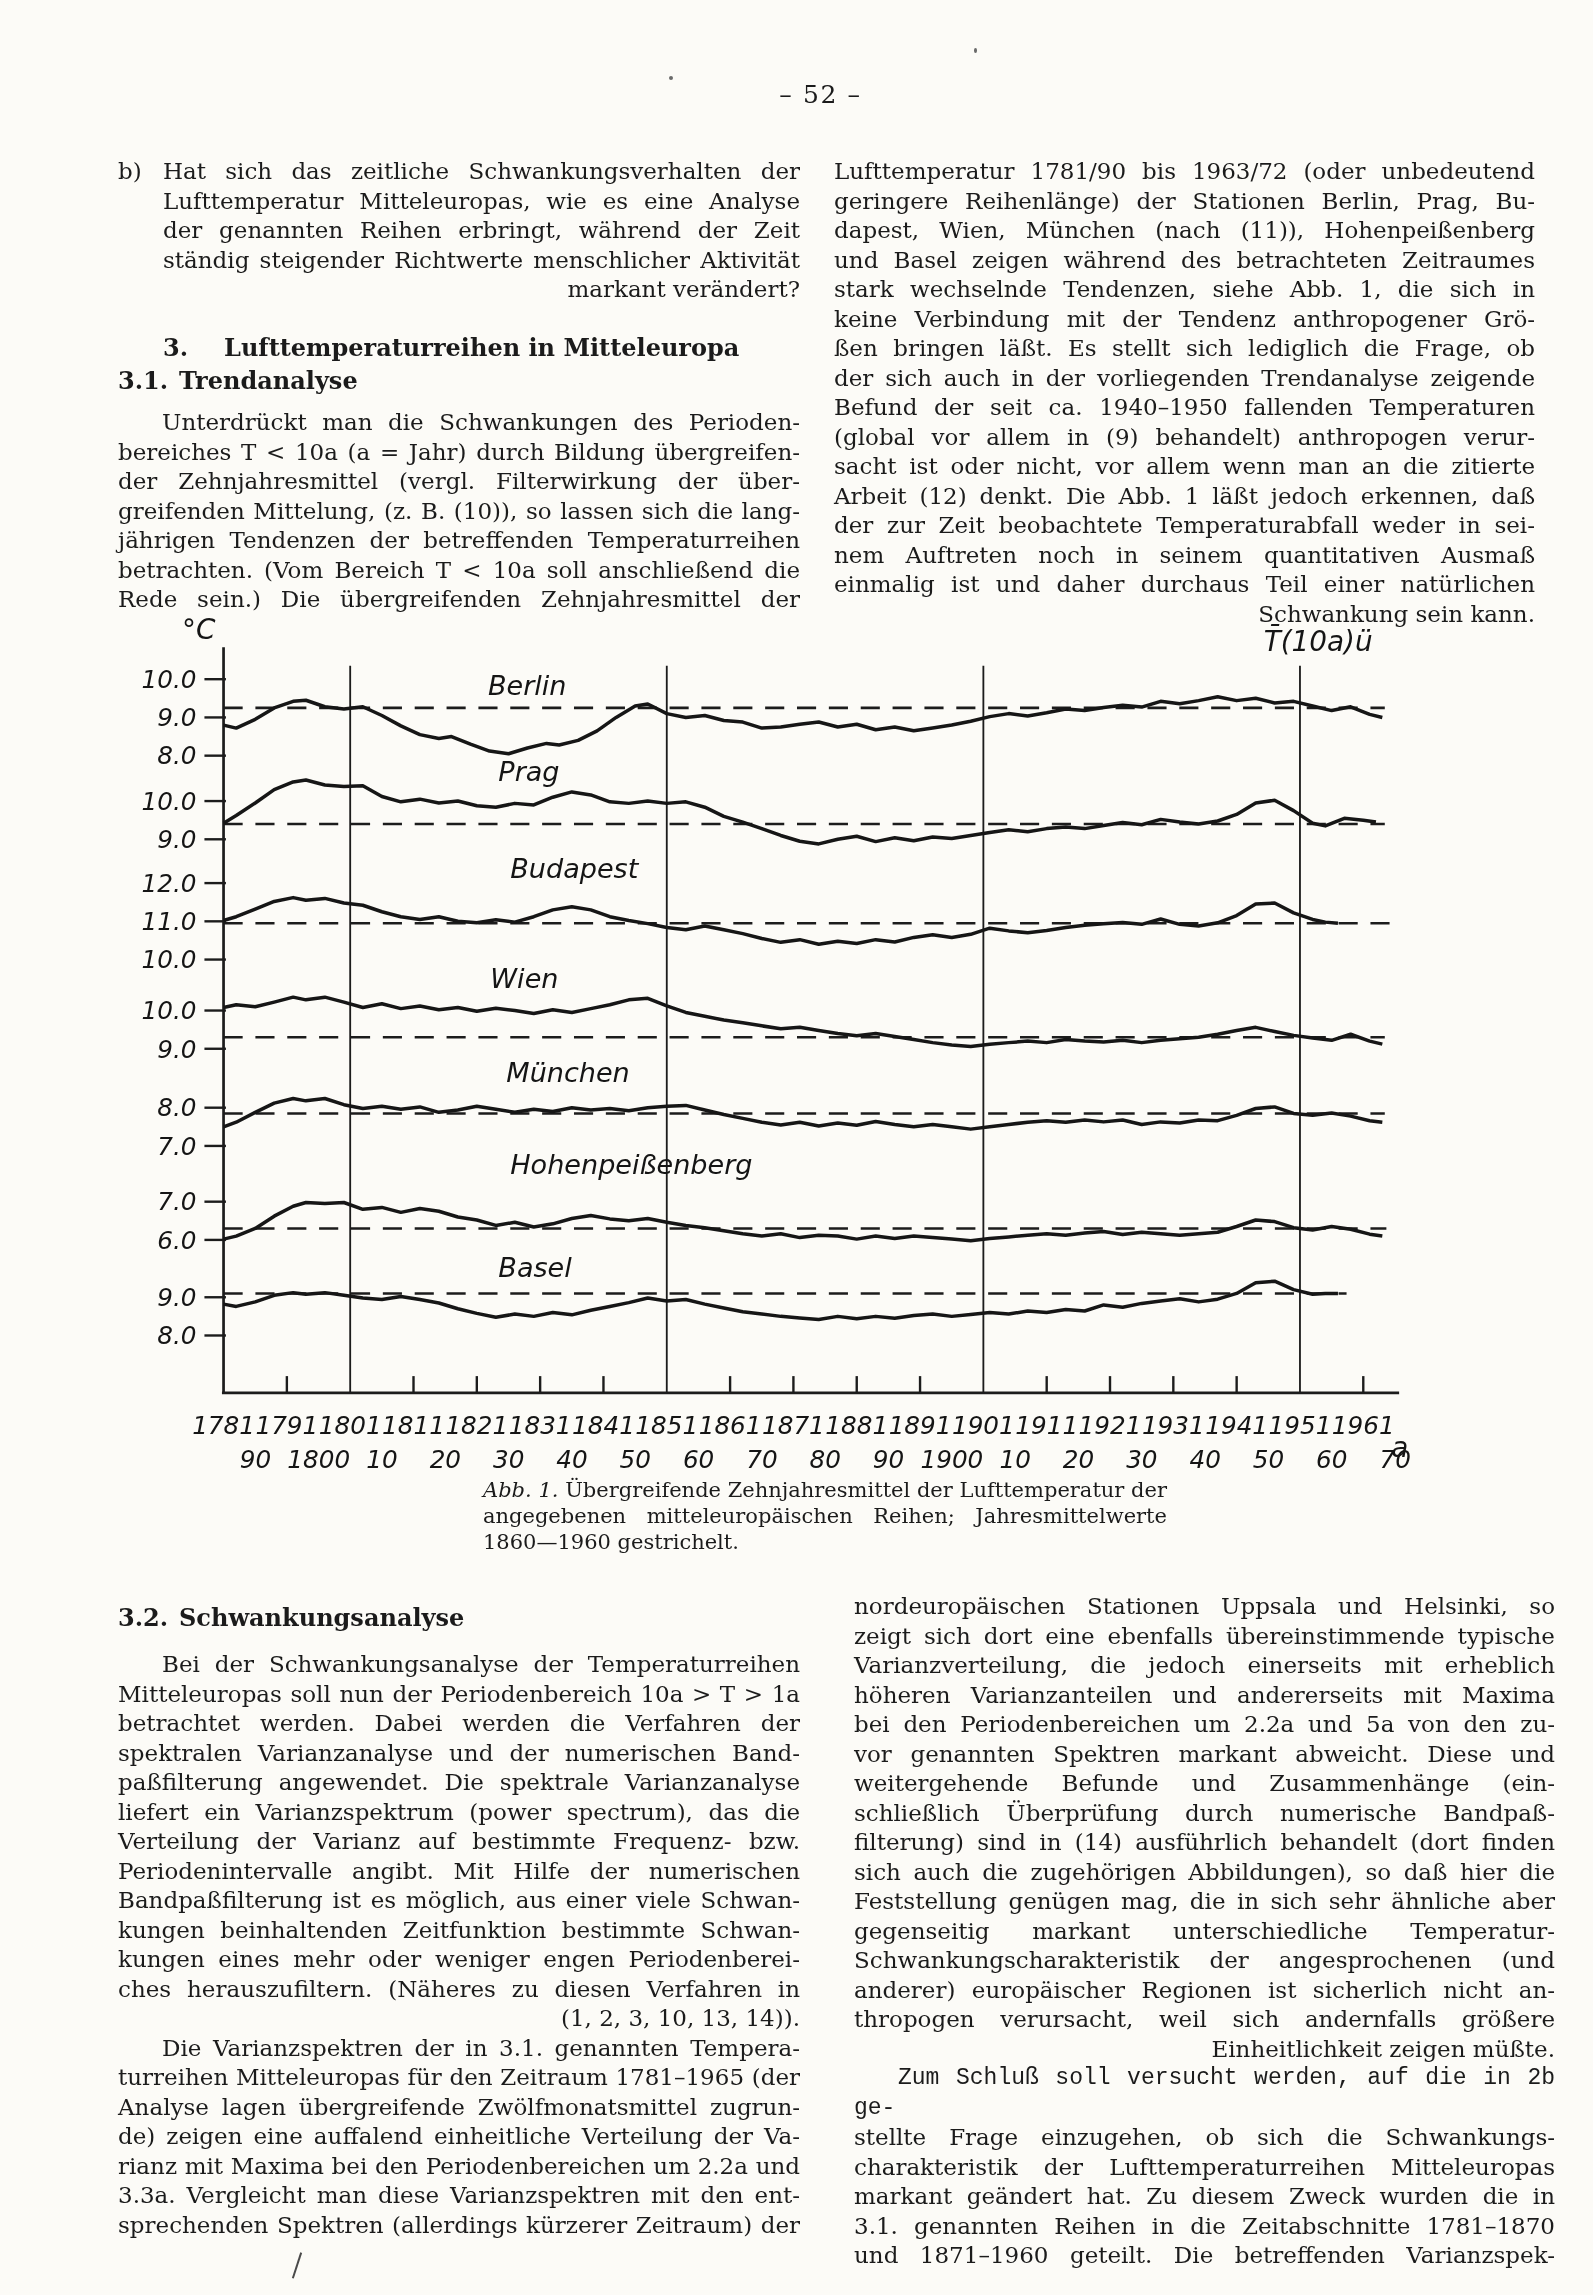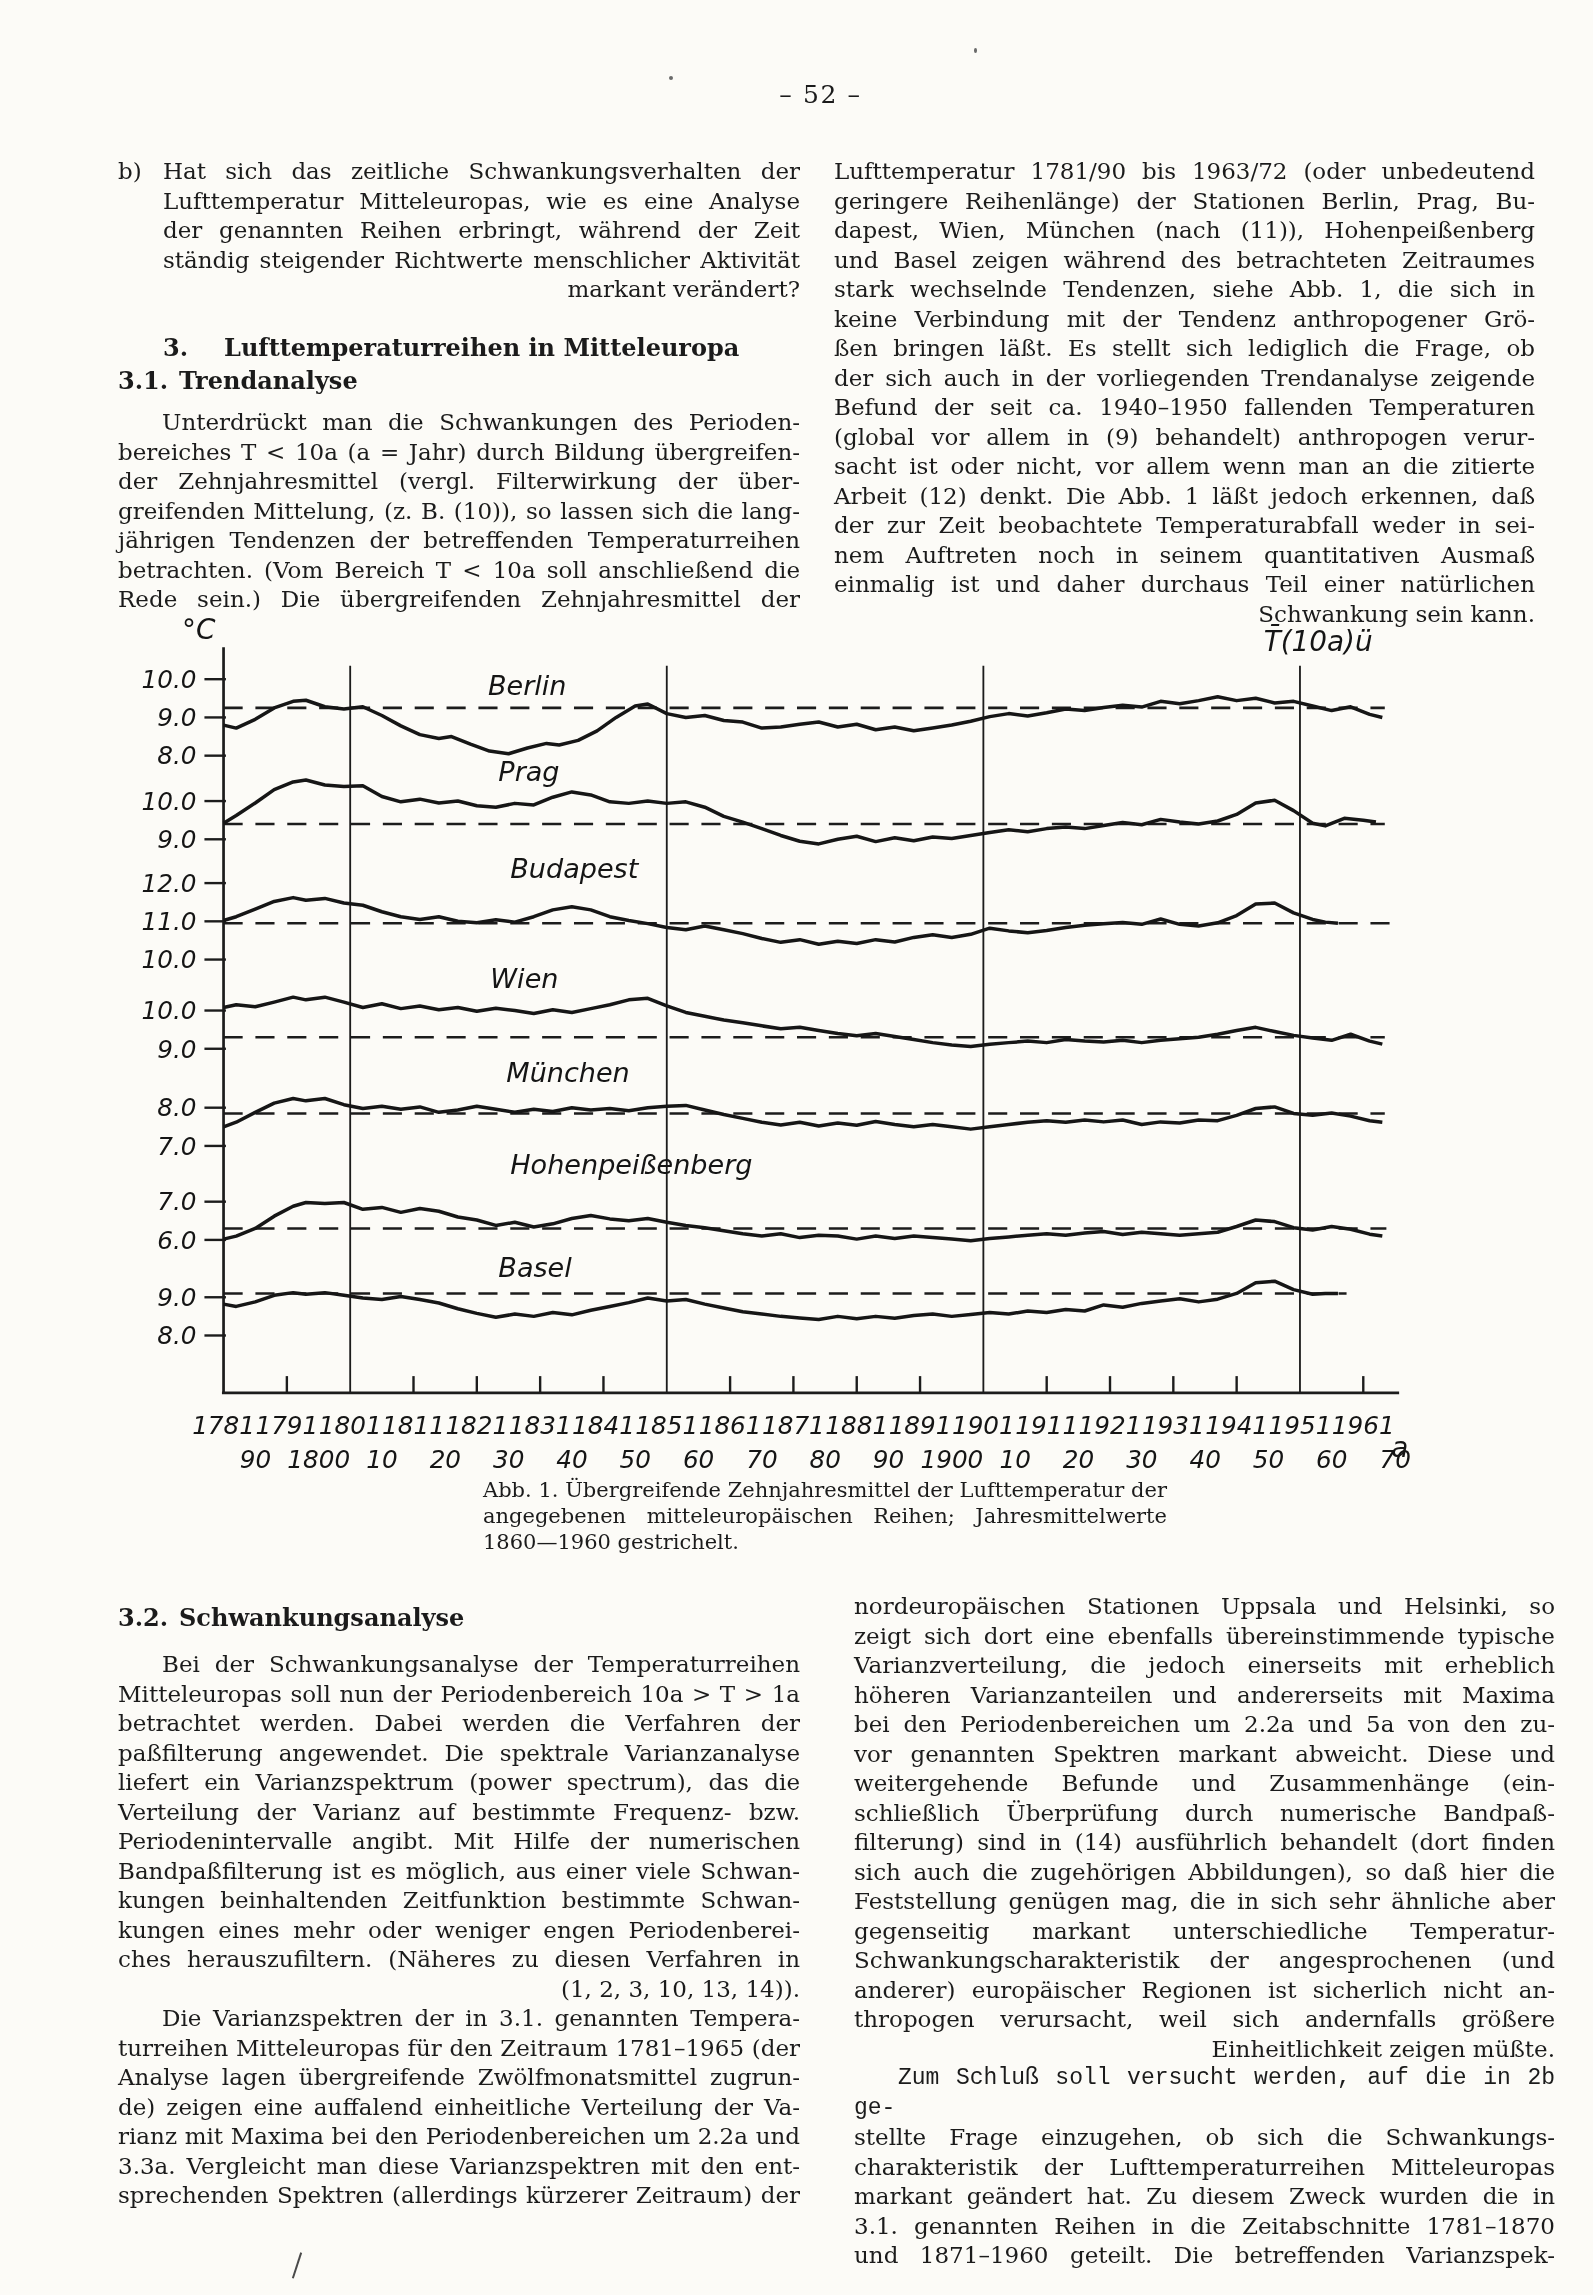--- a/index.html
+++ b/index.html
@@ -20,21 +20,21 @@
   .tline.l{text-align:right;}
   .b-item{position:relative;padding-left:45px;}
   .b-marker{position:absolute;left:0;top:0;line-height:29.5px;}
   .heading{font-weight:bold;font-size:24px;line-height:29.5px;margin-top:11px;}
   .heading .hnum{display:inline-block;}
   .h3num{width:61px;}
   .h31num{width:61px;}
   .caption{position:absolute;font-size:21px;line-height:26px;}
   .caption .cl{text-align:justify;text-align-last:justify;}
   .caption .cl.last{text-align:left;text-align-last:left;}
-  .cap-abb{}
+  .cap-abb{font-style:italic;}
   svg text{fill:#151515;}
   .ylab,.xlab{font-family:"DejaVu Sans","Liberation Sans",sans-serif;font-style:italic;font-size:31px;}
   .slab{font-family:"DejaVu Sans","Liberation Sans",sans-serif;font-style:italic;font-size:34px;}
   .clab{font-family:"DejaVu Sans","Liberation Sans",sans-serif;font-style:italic;font-size:35px;}
   .artifact{position:absolute;background:#4a4a4a;}
   .speck{position:absolute;background:#6a6a6a;border-radius:50%;}
 </style>
 </head>
 <body>
 
@@ -213,20 +213,21 @@
 </div>
 
 <section class="col" style="left:118px;top:1592px;width:682px;">
   <div class="heading">
     <span class="hnum h31num">3.2.</span><span>Schwankungsanalyse</span>
   </div>
   <div style="margin-top:17.5px;">
       <div class="tline j" style="text-indent: 44px;">Bei der Schwankungsanalyse der Temperaturreihen</div>
       <div class="tline j">Mitteleuropas soll nun der Periodenbereich 10a &gt; T &gt; 1a</div>
       <div class="tline j">betrachtet werden. Dabei werden die Verfahren der</div>
+      <div class="tline j">spektralen Varianzanalyse und der numerischen Band-</div>
       <div class="tline j">paßfilterung angewendet. Die spektrale Varianzanalyse</div>
       <div class="tline j">liefert ein Varianzspektrum (power spectrum), das die</div>
       <div class="tline j">Verteilung der Varianz auf bestimmte Frequenz- bzw.</div>
       <div class="tline j">Periodenintervalle angibt. Mit Hilfe der numerischen</div>
       <div class="tline j">Bandpaßfilterung ist es möglich, aus einer viele Schwan-</div>
       <div class="tline j">kungen beinhaltenden Zeitfunktion bestimmte Schwan-</div>
       <div class="tline j">kungen eines mehr oder weniger engen Periodenberei-</div>
       <div class="tline j">ches herauszufiltern. (Näheres zu diesen Verfahren in</div>
       <div class="tline l">(1, 2, 3, 10, 13, 14)).</div>
     </div>

